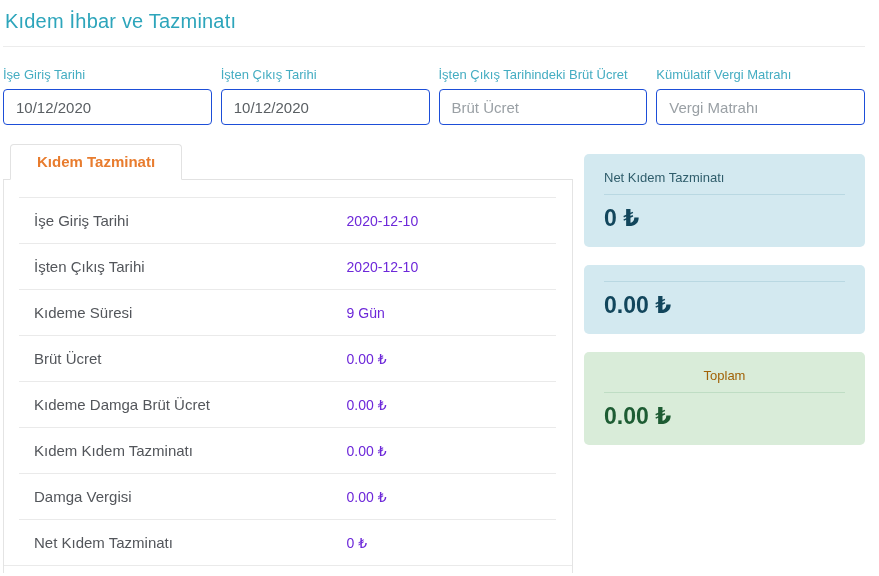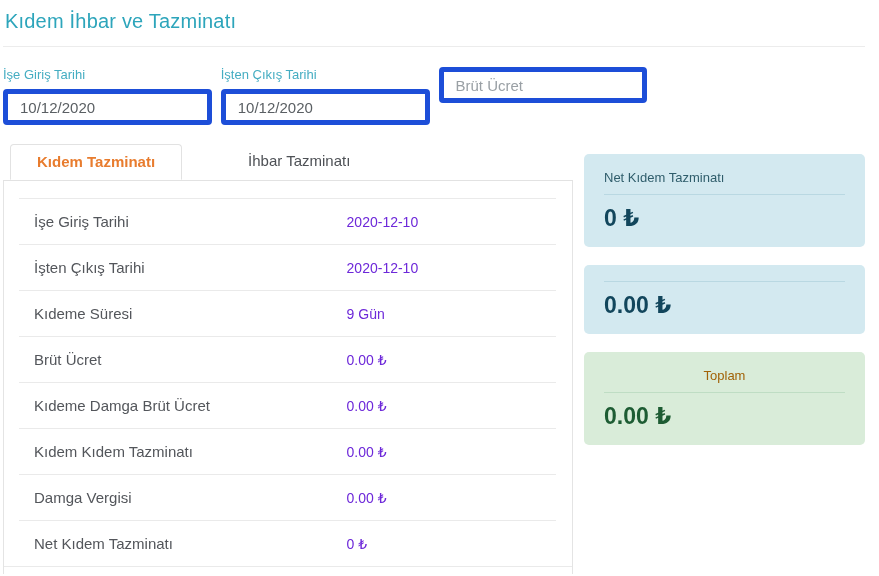--- a/index.html
+++ b/index.html
@@ -7,32 +7,32 @@
     font-family:"Liberation Sans","DejaVu Sans",sans-serif; color:#54575c; }
   .container { padding:8px 14px 0 3px; width:879px; }
 
   
   .page-title { font-size:20px; font-weight:400; color:#2da5bb; letter-spacing:.2px; margin:2px 0 13px 2px; }
   .title-divider { border:none; border-top:1px solid #ececec; margin:0 0 0 0; }
 
   
   .form-grid { display:grid; grid-template-columns:repeat(4,1fr); column-gap:9px; margin-top:20px; }
   .field-label { font-size:13px; color:#45adc2; margin-bottom:7px; display:block; }
-  .field-input { width:100%; height:36px; border:5px solid #1d4ed8; border-radius:4px;
+  .field-input { width:100%; height:36px; border:1px solid #1d4ed8; border-radius:4px;
     padding:0 12px; font-size:15px; color:#5a5f63; background:#fff; outline:none;
     font-family:"Liberation Sans","DejaVu Sans",sans-serif; }
   .field-input::placeholder { color:#9aa0a5; opacity:1; }
 
   
   .main { display:flex; margin-top:19px; align-items:flex-start; }
   .left-col { width:570px; }
   .right-col { width:281px; margin-left:11px; padding-top:10px; }
 
   
-  .tab-bar { display:flex; border-bottom:1px solid #e2e2e2;gap:40px; }
+  .tab-bar { display:flex; border-bottom:1px solid #e2e2e2; }
   .tab { height:36px; line-height:34px; font-size:15px; padding:0 26px; cursor:pointer; color:#4e5156; }
   .tab.active { margin-left:7px; margin-bottom:-1px; background:#fff;
     border:1px solid #e2e2e2; border-bottom:1px solid #ffffff;
     border-radius:4px 4px 0 0; color:#e87c2e; font-weight:bold; }
 
   
   .panel-body { border-left:1px solid #e4e4e4; border-right:1px solid #e4e4e4;
     min-height:393px; padding-top:17px; background:#fff; }
   .t-table { margin:0 16px 0 15px; }
   .t-row { display:flex; align-items:center; height:46px; border-top:1px solid #eaeaea; }
@@ -64,30 +64,34 @@
   <div class="form-grid">
     <div>
       <label class="field-label">İşe Giriş Tarihi</label>
       <input class="field-input" type="text" value="10/12/2020" style="">
     </div>
     <div>
       <label class="field-label">İşten Çıkış Tarihi</label>
       <input class="field-input" type="text" value="10/12/2020" style="">
     </div>
     <div>
+      <label class="field-label">İşten Çıkış Tarihindeki Brüt Ücret</label>
       <input class="field-input" type="text" placeholder="Brüt Ücret" style="">
+    </div>
+    <div>
+      <label class="field-label">Kümülatif Vergi Matrahı</label>
+      <input class="field-input" type="text" placeholder="Vergi Matrahı" style="">
     </div>
   </div>
 
   <div class="main">
 
     <div class="left-col">
       <div class="tab-bar">
         <div class="tab active">Kıdem Tazminatı</div>
-        <div class="tab">İhbar Tazminatı</div>
       </div>
 
       <div class="panel-body">
         <div class="t-table">
           <div class="t-row">
             <div class="t-label">İşe Giriş Tarihi</div>
             <div class="t-value">2020-12-10</div>
           </div>
           <div class="t-row">
             <div class="t-label">İşten Çıkış Tarihi</div>

